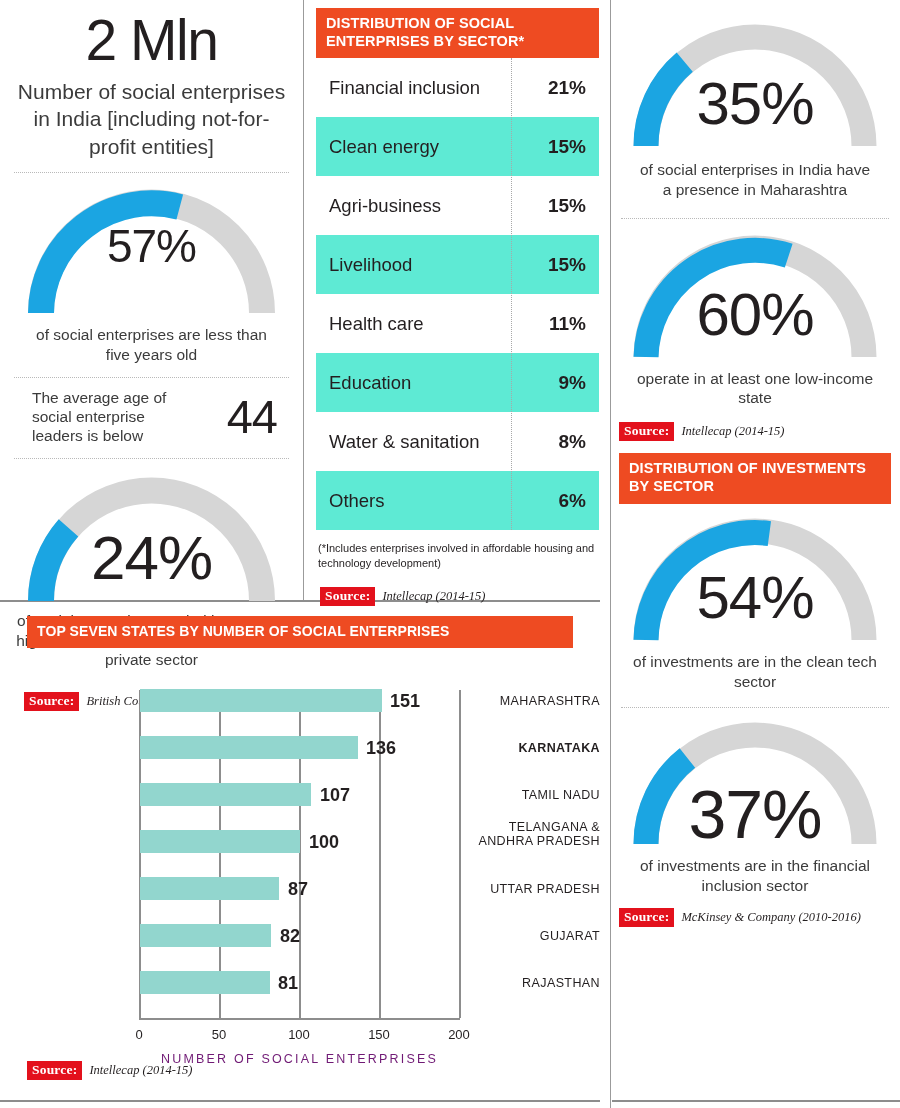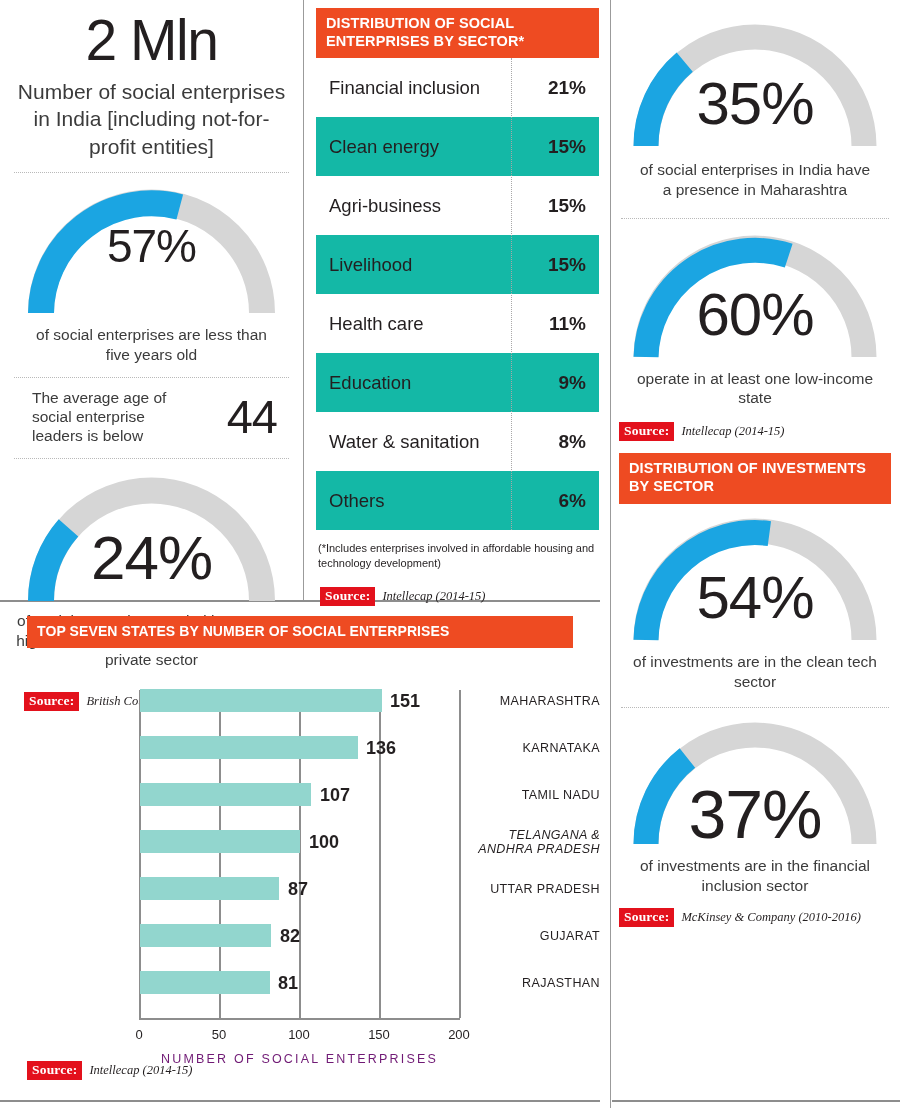--- a/index.html
+++ b/index.html
@@ -96,21 +96,21 @@
   }
   .age-text { font-size: 15.5px; line-height: 1.25; color: #3b3b3b; }
   .age-num {
     font-size: 47px; font-weight: 300; letter-spacing: -1px; color: #231f20;
   }
 
   
   #col2 { position: absolute; left: 316px; top: 8px; width: 283px; }
   .tbl { width: 100%; border-collapse: collapse; position: relative; }
   .tbl tr { height: 59px; }
-  .tbl tr.alt { background: #14b8a6; }
+  .tbl tr.alt { background: #5eead4; }
   .tbl td.lbl {
     font-size: 18.5px; color: #231f20; padding-left: 13px; font-weight: 400;
   }
   .tbl td.val {
     font-size: 19px; font-weight: bold; text-align: right; padding-right: 13px;
     width: 78px;
   }
   .tbl-wrap { position: relative; }
   .tbl-divider {
     position: absolute; top: 0; bottom: 0; left: 195px;
@@ -310,29 +310,29 @@
       <div class="grid-v" style="left:219px; top:20px; height:328px;"></div>
       <div class="grid-v" style="left:299px; top:20px; height:328px;"></div>
       <div class="grid-v" style="left:379px; top:20px; height:328px;"></div>
       <div class="grid-v" style="left:459px; top:20px; height:328px;"></div>
       <div style="position:absolute; left:139px; top:348px; width:321px; height:1.5px; background:#8d8d8d;"></div>
 
       <div class="cat-label" style="top:24px; width:128px;">MAHARASHTRA</div>
       <div class="bar" style="left:140px; top:19px; width:241.6px;"></div>
       <div class="bar-val" style="left:390px; top:21px;">151</div>
 
-      <div class="cat-label" style="top:71px; width:128px;">KARNATAKA</div>
+      <div class="cat-label" style="top:71px; width:128px;font-weight:bold;">KARNATAKA</div>
       <div class="bar" style="left:140px; top:66px; width:217.6px;"></div>
       <div class="bar-val" style="left:366px; top:68px;">136</div>
 
       <div class="cat-label" style="top:118px; width:128px;">TAMIL NADU</div>
       <div class="bar" style="left:140px; top:113px; width:171.2px;"></div>
       <div class="bar-val" style="left:320px; top:115px;">107</div>
 
-      <div class="cat-label" style="top:158px; width:128px;font-style:italic;">TELANGANA &amp; ANDHRA PRADESH</div>
+      <div class="cat-label" style="top:150px; width:128px;">TELANGANA &amp; ANDHRA PRADESH</div>
       <div class="bar" style="left:140px; top:160px; width:160px;"></div>
       <div class="bar-val" style="left:309px; top:162px;">100</div>
 
       <div class="cat-label" style="top:212px; width:128px;">UTTAR PRADESH</div>
       <div class="bar" style="left:140px; top:207px; width:139.2px;"></div>
       <div class="bar-val" style="left:288px; top:209px;">87</div>
 
       <div class="cat-label" style="top:259px; width:128px;">GUJARAT</div>
       <div class="bar" style="left:140px; top:254px; width:131.2px;"></div>
       <div class="bar-val" style="left:280px; top:256px;">82</div>

